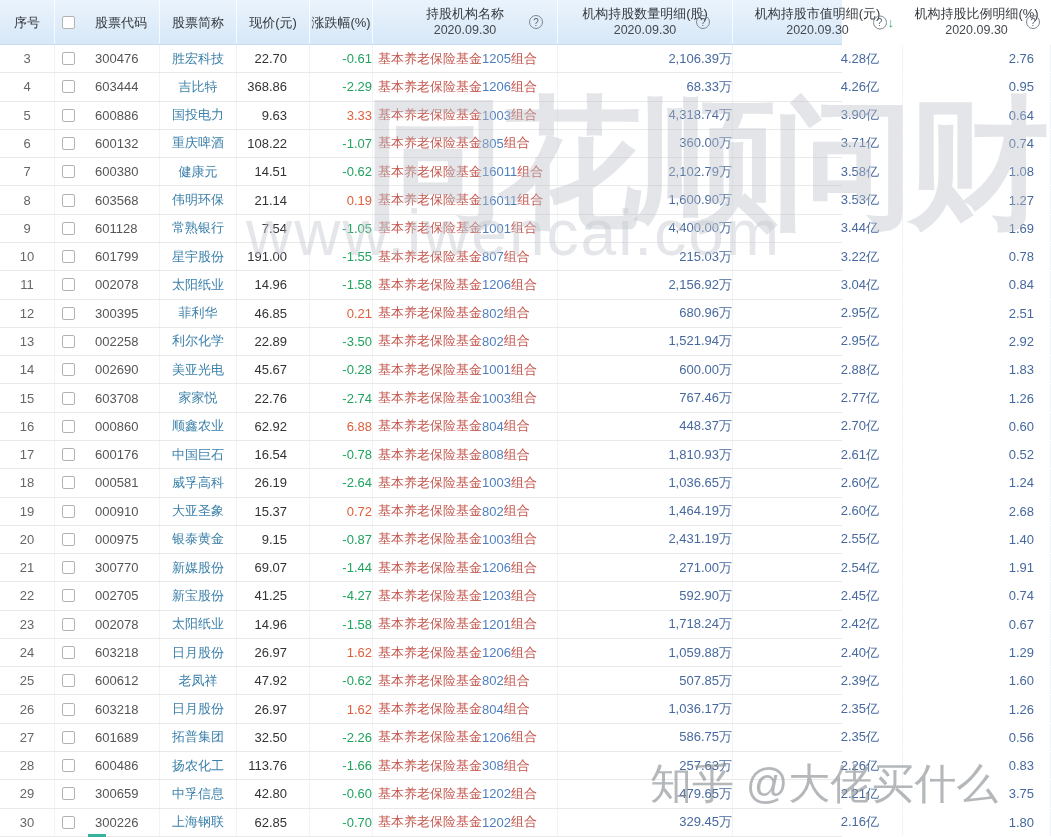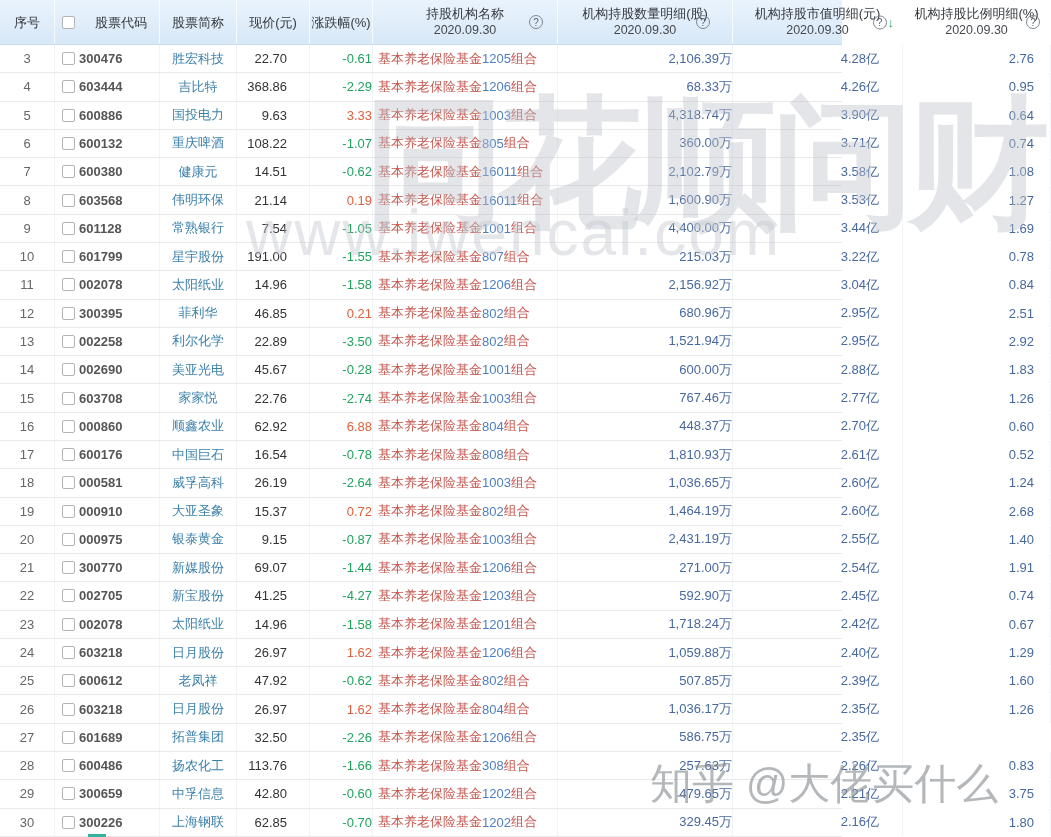--- a/index.html
+++ b/index.html
@@ -27,21 +27,21 @@
     width:14px; height:14px; border:1px solid #7d8791; border-radius:50%;
     font-size:10px; color:#5b646d; background:transparent; cursor:pointer; }
   .sort-arrow { font-size:13px; color:#2fa86b; margin-left:1px; font-weight:bold; }
 
   
   .tr { height:28.285px; border-bottom:1px solid #e9e9e9; background:#fff; }
   .td { display:flex; align-items:center; font-size:13px;
         border-right:1px solid #f0f4f8; overflow:hidden; white-space:nowrap; }
   .td.c1 { justify-content:center; color:#666; }
   .td.c2 { padding-left:7px; }
-  .td.c2 .code { margin-left:4px; color:#555;font-weight:bold; }
+  .td.c2 .code { margin-left:20px; color:#555; }
   .td.c3 { justify-content:center; }
   .td.c3 .name { color:#3b80aa; cursor:pointer; text-decoration:none; }
   .td.c4 { justify-content:flex-end; padding-right:22px; color:#333; }
   .td.c5 { justify-content:flex-end; }
   .td.c5.neg { color:#21a35e; }
   .td.c5.pos { color:#e0603c; }
   .td.c6 { padding-left:5px; }
   .fund-pre,.fund-suf { color:#c4554c; }
   .fund-num { color:#4d7fc0; }
   .td.num { justify-content:flex-end; color:#47699f; }
@@ -633,20 +633,21 @@
       </div>
       <div class="td c4">32.50</div>
       <div class="td c5 neg">-2.26</div>
       <div class="td c6">
         <span class="fund-pre">基本养老保险基金</span>
           <span class="fund-num">1206</span>
           <span class="fund-suf">组合</span>
       </div>
       <div class="td c7 num">586.75万</div>
       <div class="td c8 num">2.35亿</div>
+      <div class="td c9 num">0.56</div>
     </div>
 
     <div class="grid-row tr">
       <div class="td c1">28</div>
       <div class="td c2">
         <span class="checkbox"></span>
         <span class="code">600486</span>
       </div>
       <div class="td c3">
         <a class="name">扬农化工</a>

